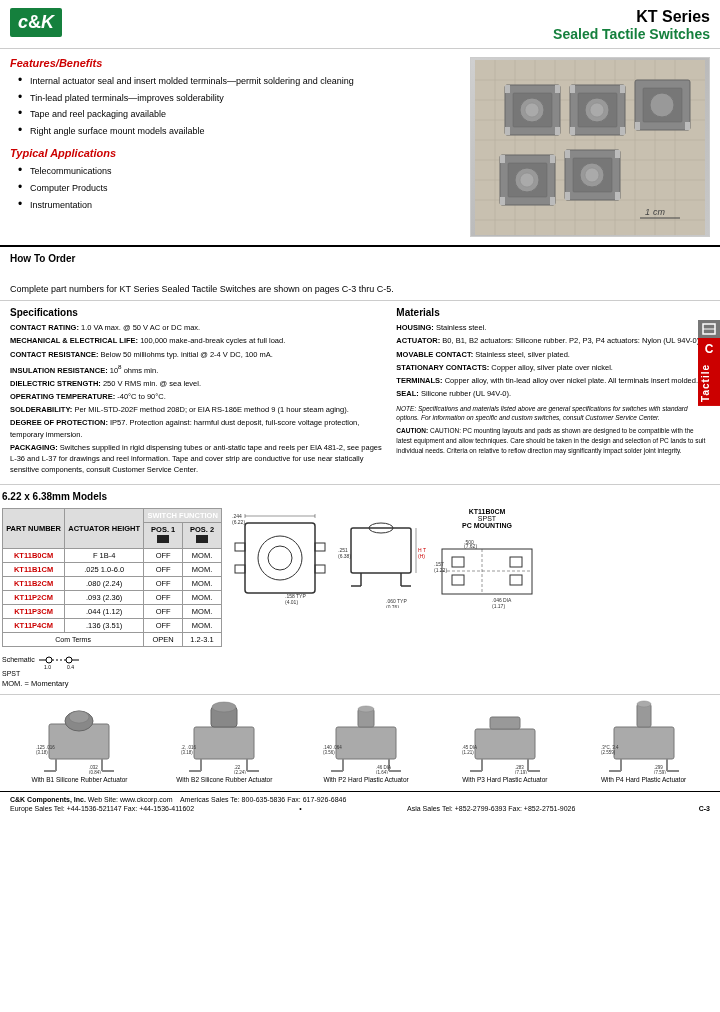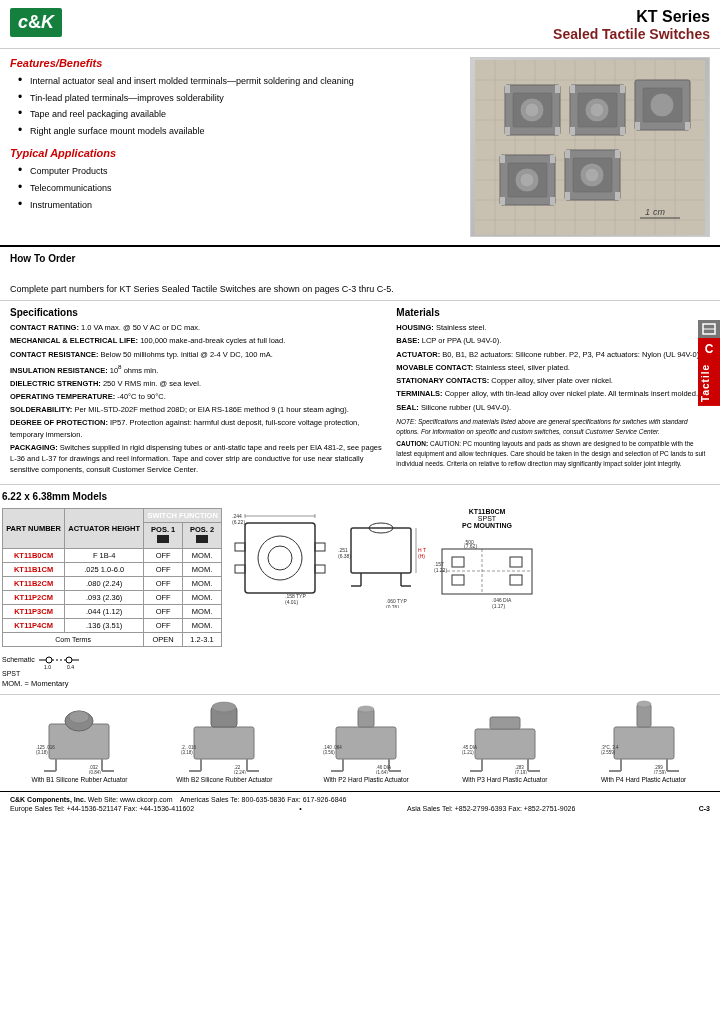--- a/index.html
+++ b/index.html
@@ -40,21 +40,21 @@
       text-align: right;
     }
     .header-title .series {
       font-size: 16px;
       font-weight: bold;
       color: #000;
     }
     .header-title .subtitle {
       font-size: 14px;
       font-weight: bold;
-      color: #7f1d1d;
+      color: #15803d;
     }
 
     
     .top-section {
       display: flex;
       padding: 8px 10px;
       gap: 10px;
     }
     .features-col {
       flex: 1;
@@ -316,22 +316,22 @@
     <div class="section-title">Features/Benefits</div>
     <ul class="bullet-list">
       <li>Internal actuator seal and insert molded terminals—permit soldering and cleaning</li>
       <li>Tin-lead plated terminals—improves solderability</li>
       <li>Tape and reel packaging available</li>
       <li>Right angle surface mount models available</li>
     </ul>
 
     <div class="section-title" style="margin-top:8px;">Typical Applications</div>
     <ul class="bullet-list">
+      <li>Telecommunications</li>
       <li>Computer Products</li>
-      <li>Telecommunications</li>
       <li>Instrumentation</li>
     </ul>
   </div>
 
   <div class="product-image">
     <div class="product-image-inner">
 
       <svg width="230" height="175" viewBox="0 0 230 175">
         <rect width="230" height="175" fill="#c8c0b0"></rect>
 
@@ -432,21 +432,20 @@
       <p><strong>OPERATING TEMPERATURE:</strong> -40°C to 90°C.</p>
       <p><strong>SOLDERABILITY:</strong> Per MIL-STD-202F method 208D; or EIA RS-186E method 9 (1 hour steam aging).</p>
       <p><strong>DEGREE OF PROTECTION:</strong> IP57. Protection against: harmful dust deposit, full-score voltage protection, temporary immersion.</p>
       <p><strong>PACKAGING:</strong> Switches supplied in rigid dispensing tubes or anti-static tape and reels per EIA 481-2, see pages L-36 and L-37 for drawings and reel information. Tape and cover strip are conductive for use near statically sensitive components, consult Customer Service Center.</p>
     </div>
   </div>
   <div class="materials-col">
     <h3>Materials</h3>
     <div class="specs-text">
       <p><strong>HOUSING:</strong> Stainless steel.</p>
-      <p><strong>BASE:</strong> LCP or PPA (UL 94V-0).</p>
       <p><strong>ACTUATOR:</strong> B0, B1, B2 actuators: Silicone rubber. P2, P3, P4 actuators: Nylon (UL 94V-0).</p>
       <p><strong>MOVABLE CONTACT:</strong> Stainless steel, silver plated.</p>
       <p><strong>STATIONARY CONTACTS:</strong> Copper alloy, silver plate over nickel.</p>
       <p><strong>TERMINALS:</strong> Copper alloy, with tin-lead alloy over nickel plate. All terminals insert molded.</p>
       <p><strong>SEAL:</strong> Silicone rubber (UL 94V-0).</p>
 
       <p class="note-text">NOTE: Specifications and materials listed above are general specifications for switches with standard options. For information on specific and custom switches, consult Customer Service Center.</p>
       <p class="caution-text"><strong>CAUTION:</strong> <span>CAUTION: PC mounting layouts and pads as shown are designed to be compatible with the latest equipment and allow techniques. Care should be taken in the design and selection of PC lands to suit individual needs. Criteria on relative to reflow direction may significantly impact solder joint integrity.</span></p>
     </div>
   </div>

